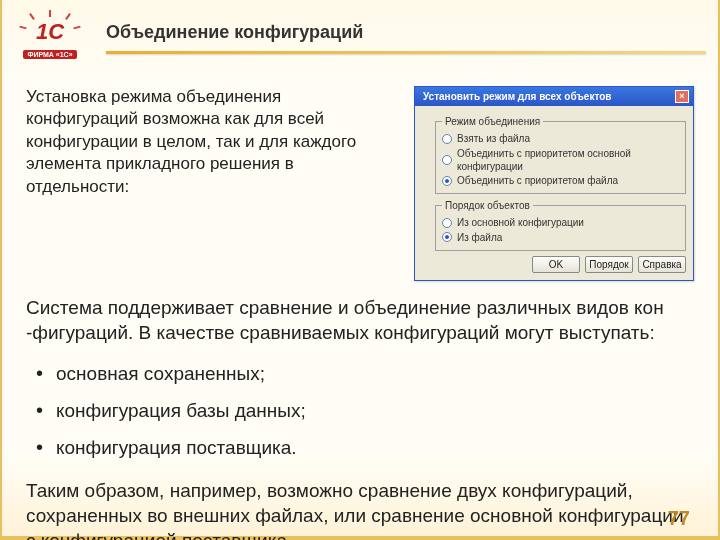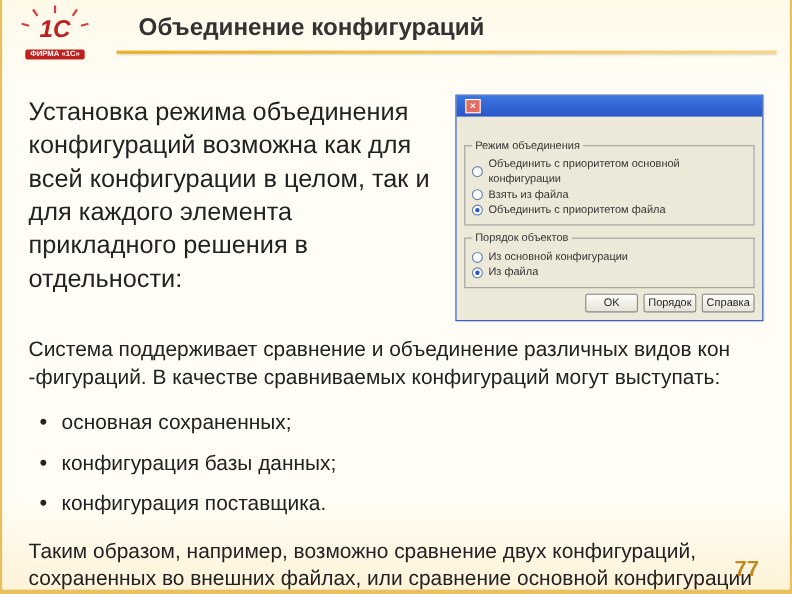--- a/index.html
+++ b/index.html
@@ -13,21 +13,21 @@
   .slide {
     width: 720px; height: 540px;
     background: linear-gradient(to bottom, #fff9e8 0%, #fffdf5 15%, #fffdf5 85%, #fff3d8 100%);
     position: relative;
     border-left: 2px solid #e8c060;
     border-right: 2px solid #e8c060;
     border-bottom: 4px solid #e8c060;
   }
   .header {
     display: flex;
-    align-items: flex-start;
+    align-items: center;
     height: 72px;
     position: relative;
   }
   .logo {
     width: 88px;
     height: 60px;
     margin: 2px 0 0 4px;
     display: flex;
     flex-direction: column;
     align-items: center;
@@ -56,44 +56,43 @@
     padding: 1px 4px;
     border-radius: 2px;
     margin-top: 2px;
     font-weight: bold;
   }
   .title-bar {
     flex: 1;
     padding: 12px 12px 8px 12px;
   }
   .title-text {
-    font-size: 22px;
+    font-size: 18px;
     font-weight: bold;
     color: #333;
-    margin-left: 20px;
   }
   .title-underline {
     height: 3px;
     background: linear-gradient(to right, #e8b030, #f5d588);
     margin-top: 8px;
     box-shadow: 0 1px 2px rgba(0,0,0,.15);
   }
   .content {
     padding: 14px 24px 0 24px;
     font-size: 18px;
     color: #222;
     line-height: 1.32;
   }
   .top-row {
     display: flex;
     gap: 18px;
     align-items: flex-start;
     margin-bottom: 14px;
   }
-  .intro { flex: 1; font-size: 23px; }
+  .intro { flex: 1; font-size: 17px; }
   .dialog {
     width: 280px;
     border: 1px solid #2a55c8;
     background: #ece9d8;
     font-size: 10px;
     font-family: Tahoma, Arial, sans-serif;
     box-shadow: 1px 1px 2px rgba(0,0,0,.15);
   }
   .dialog-titlebar {
     background: linear-gradient(to bottom, #3b77e0, #2a55c8);
@@ -108,21 +107,21 @@
   .close-x {
     width: 14px; height: 13px;
     background: #e56c5e;
     border: 1px solid #fff;
     display: flex; align-items: center; justify-content: center;
     color: #fff;
     font-size: 9px;
     line-height: 1;
     font-family: Arial;
   }
-  .dialog-body { padding: 20px 7px 7px 7px; }
+  .dialog-body { padding: 9px 7px 7px 7px; margin-left: 13px; }
   fieldset {
     border: 1px solid #a0a0a0;
     margin-bottom: 5px;
     padding: 3px 6px 5px 6px;
   }
   legend { font-size: 10px; padding: 0 3px; color: #333; }
   .radio-row {
     display: flex; align-items: center; gap: 5px;
     font-size: 10px; color: #333;
     margin: 1px 0;
@@ -192,32 +191,33 @@
       <div class="title-underline"></div>
     </div>
   </div>
 
   <div class="content">
     <div class="top-row">
       <div class="intro">Установка режима объединения конфигураций возможна как для всей конфигурации в целом, так и для каждого элемента прикладного решения в отдельности:</div>
 
       <div class="dialog">
         <div class="dialog-titlebar">
+          <span>Установить режим для всех объектов</span>
           <span class="close-x">×</span>
         </div>
         <div class="dialog-body">
           <fieldset>
             <legend>Режим объединения</legend>
             <div class="radio-row">
               <span class="radio"></span>
+              <span>Взять из файла</span>
+            </div>
+            <div class="radio-row">
+              <span class="radio"></span>
               <span>Объединить с приоритетом основной конфигурации</span>
-            </div>
-            <div class="radio-row">
-              <span class="radio"></span>
-              <span>Взять из файла</span>
             </div>
             <div class="radio-row">
               <span class="radio selected"></span>
               <span>Объединить с приоритетом файла</span>
             </div>
           </fieldset>
           <fieldset>
             <legend>Порядок объектов</legend>
             <div class="radio-row">
               <span class="radio"></span>

